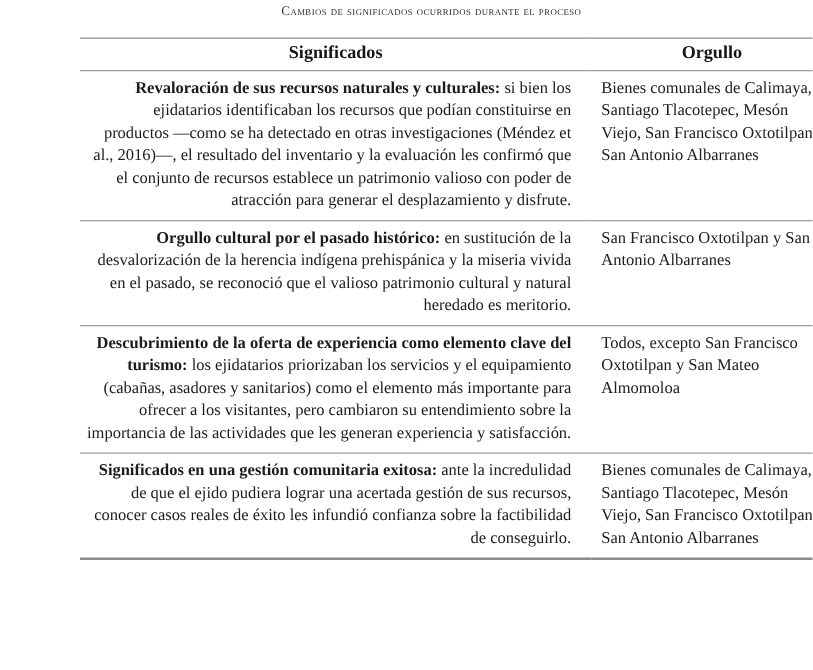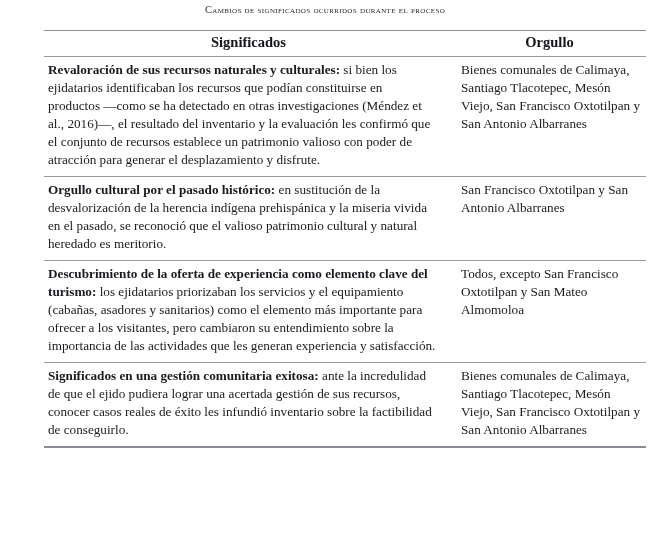--- a/index.html
+++ b/index.html
@@ -13,20 +13,21 @@
     font-family: "Liberation Serif", "DejaVu Serif", serif;
     color: #1a1a1a;
     overflow: hidden;
   }
 
   .page {
     position: relative;
     width: 514px;
     height: 536px;
     background: #ffffff;
+    margin-left: 20px;
   }
 
   
   .table-caption {
     position: absolute;
     left: 0;
     top: 4px;
     width: 650px;
     text-align: center;
     font-size: 10.5px;
@@ -70,21 +71,21 @@
     color: #1a1a20;
   }
 
   .data-table tbody tr:last-child td {
     border-bottom: 2px solid #8b8b93;
   }
 
   .cell-significados {
     padding-right: 16px !important;
     padding-left: 4px !important;
-    text-align: left;
+    text-align: right;
   }
 
   .cell-ejidos {
     padding-left: 8px !important;
     padding-right: 2px !important;
     text-align: left;
   }
 
   .lead-in {
     font-weight: bold;
@@ -130,21 +131,21 @@
 
       <tr>
         <td class="cell-significados">
           <span class="lead-in">Descubrimiento de la oferta de experiencia como elemento clave del turismo:</span><span class="cell-text"> los ejidatarios priorizaban los servicios y el equipamiento (cabañas, asadores y sanitarios) como el elemento más importante para ofrecer a los visitantes, pero cambiaron su entendimiento sobre la importancia de las actividades que les generan experiencia y satisfacción.</span>
         </td>
         <td class="cell-ejidos">Todos, excepto San Francisco Oxtotilpan y San Mateo Almomoloa</td>
       </tr>
 
       <tr>
         <td class="cell-significados">
-          <span class="lead-in">Significados en una gestión comunitaria exitosa:</span><span class="cell-text"> ante la incredulidad de que el ejido pudiera lograr una acertada gestión de sus recursos, conocer casos reales de éxito les infundió inventario sobre la factibilidad de conseguirlo.</span>
+          <span class="lead-in">Significados en una gestión comunitaria exitosa:</span><span class="cell-text"> ante la incredulidad de que el ejido pudiera lograr una acertada gestión de sus recursos, conocer casos reales de éxito les infundió confianza sobre la factibilidad de conseguirlo.</span>
         </td>
         <td class="cell-ejidos">Bienes comunales de Calimaya, Santiago Tlacotepec, Mesón Viejo, San Francisco Oxtotilpan y San Antonio Albarranes</td>
       </tr>
 
     </tbody>
   </table>
 
 </div>
 
 </body></html>

